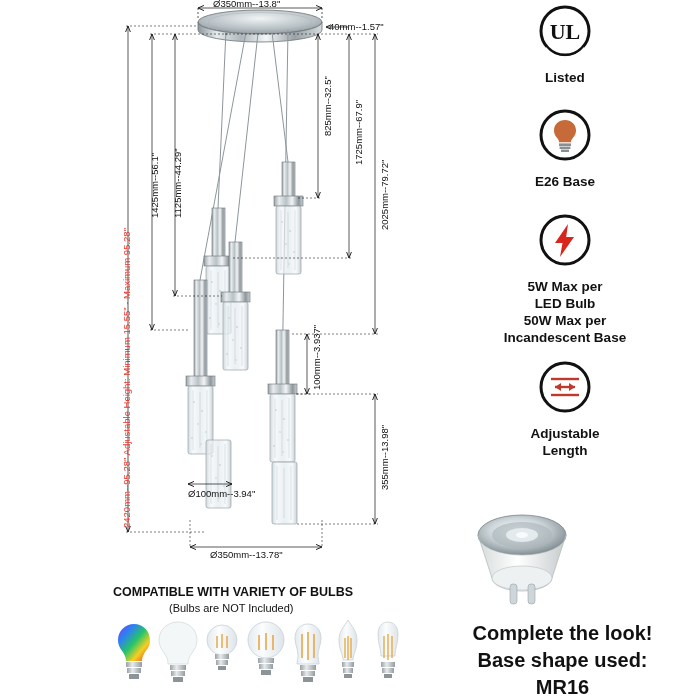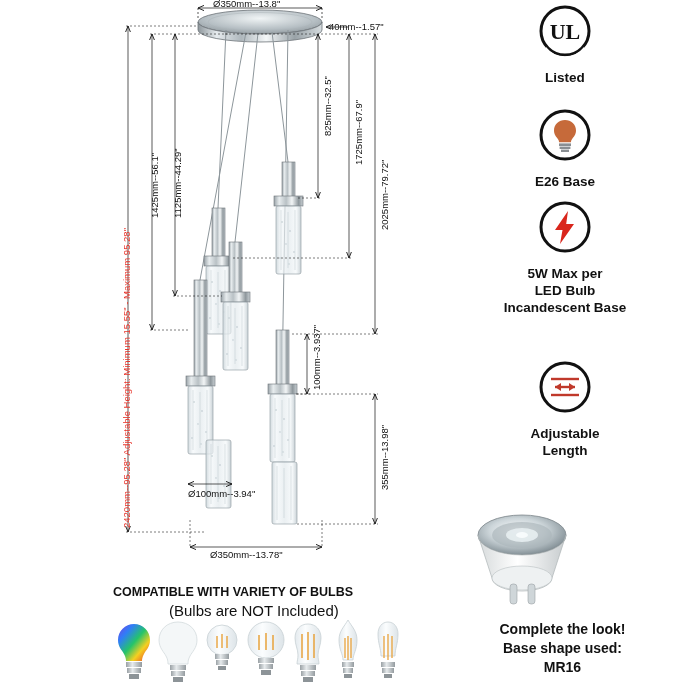--- a/index.html
+++ b/index.html
@@ -15,22 +15,22 @@
   .red{color:#e8352b;}
 
   
   .feature{position:absolute;text-align:center;}
   .feature .cap{font-size:13.5px;font-weight:bold;color:#111;line-height:1.25;margin-top:12px;}
   .icon-box{width:54px;height:54px;margin:0 auto;position:relative;}
   .icon-box svg{display:block;}
 
   
   .bottom-title{position:absolute;font-size:12.5px;font-weight:bold;color:#111;text-align:center;}
-  .bottom-sub{position:absolute;font-size:15px;color:#111;}
-  .look{position:absolute;text-align:center;font-size:14px;font-weight:bold;color:#111;line-height:1.35;}
+  .bottom-sub{position:absolute;font-size:11px;color:#111;}
+  .look{position:absolute;text-align:center;font-size:20px;font-weight:bold;color:#111;line-height:1.35;}
 </style>
 </head>
 <body>
 
 <div class="stage">
 
   <svg class="abs" style="left:0;top:0;" width="470" height="580" viewBox="0 0 470 580">
     <defs>
       <linearGradient id="chromeG" x1="0" y1="0" x2="1" y2="0">
         <stop offset="0" stop-color="#9aa3a8"></stop>
@@ -287,30 +287,31 @@
         <circle cx="27" cy="27" r="24" fill="none" stroke="#111" stroke-width="3"></circle>
         <path d="M27 12 c-6.2 0 -11 4.6 -11 10.5 0 4.2 2.4 6.4 3.7 8.3 1 1.4 1.3 2.3 1.3 3.4 h12 c0 -1.1 .3 -2 1.3 -3.4 1.3 -1.9 3.7 -4.1 3.7 -8.3 C38 16.6 33.2 12 27 12 Z" fill="#c66a3a"></path>
         <rect x="21" y="35.4" width="12" height="2.6" fill="#8a8f93"></rect>
         <rect x="21.6" y="38.6" width="10.8" height="2.4" fill="#8a8f93"></rect>
         <rect x="23" y="41.6" width="8" height="2.4" fill="#8a8f93"></rect>
       </svg>
     </div>
     <div class="cap">E26 Base</div>
   </div>
 
-  <div class="feature" style="left:452px;top:200px;width:226px;">
+  <div class="feature" style="left:452px;top:213px;width:226px;">
     <div class="icon-box">
       <svg width="54" height="54" viewBox="0 0 54 54">
         <circle cx="27" cy="27" r="24" fill="none" stroke="#111" stroke-width="3"></circle>
         <path d="M30 11 L17 30 h7.5 L22 44 L36 24 h-7.8 Z" fill="#d9261c"></path>
       </svg>
     </div>
     <div class="cap">
       <div>5W Max per</div>
       <div>LED Bulb</div>
+      <div>50W Max per</div>
       <div>Incandescent Base</div>
     </div>
   </div>
 
   <div class="feature" style="left:452px;top:360px;width:226px;">
     <div class="icon-box">
       <svg width="54" height="54" viewBox="0 0 54 54">
         <circle cx="27" cy="27" r="24" fill="none" stroke="#111" stroke-width="3"></circle>
         <line x1="13" y1="19" x2="41" y2="19" stroke="#c0392b" stroke-width="2.4"></line>
         <line x1="13" y1="35" x2="41" y2="35" stroke="#c0392b" stroke-width="2.4"></line>

